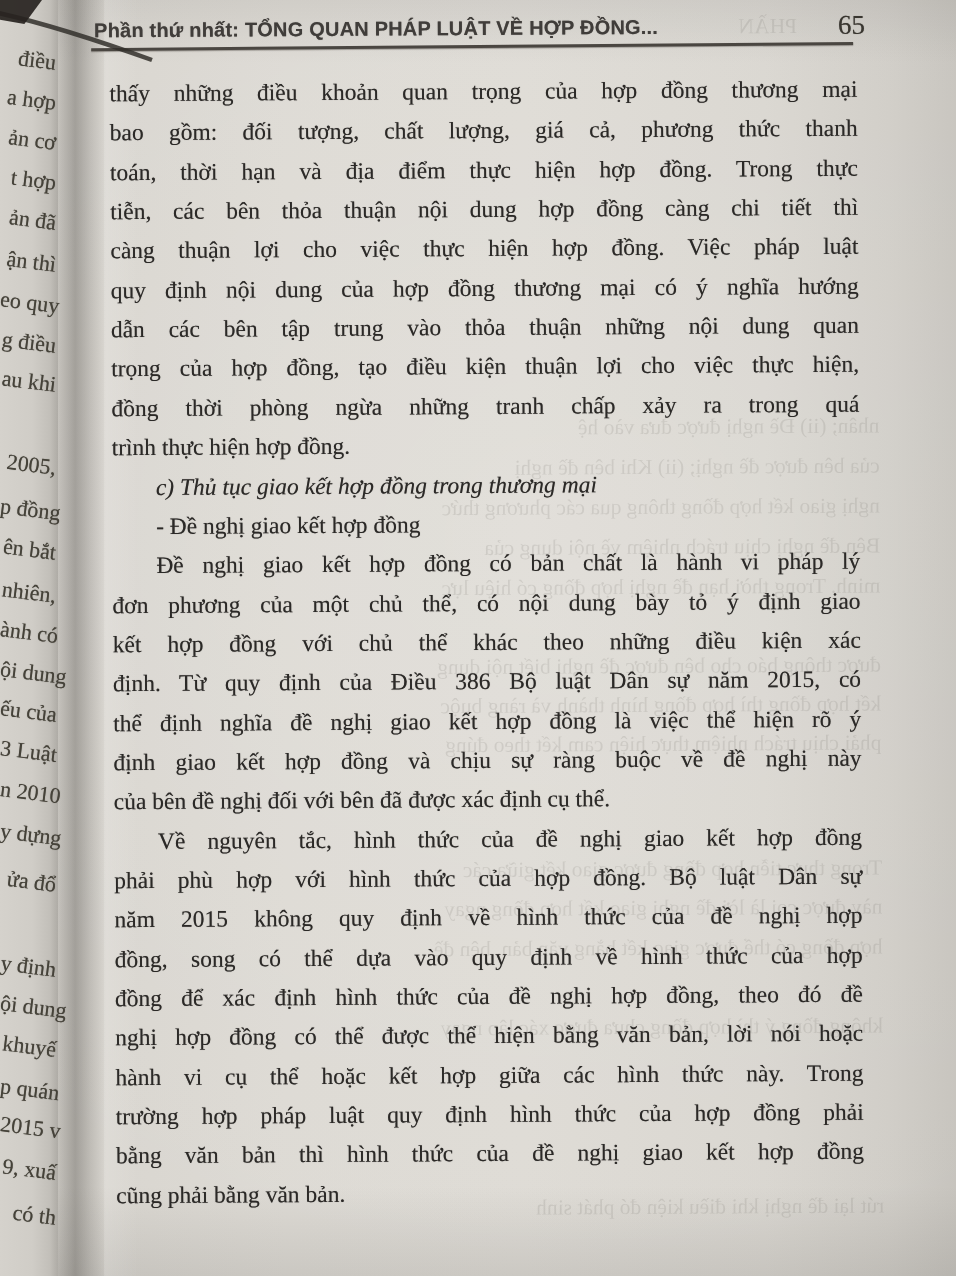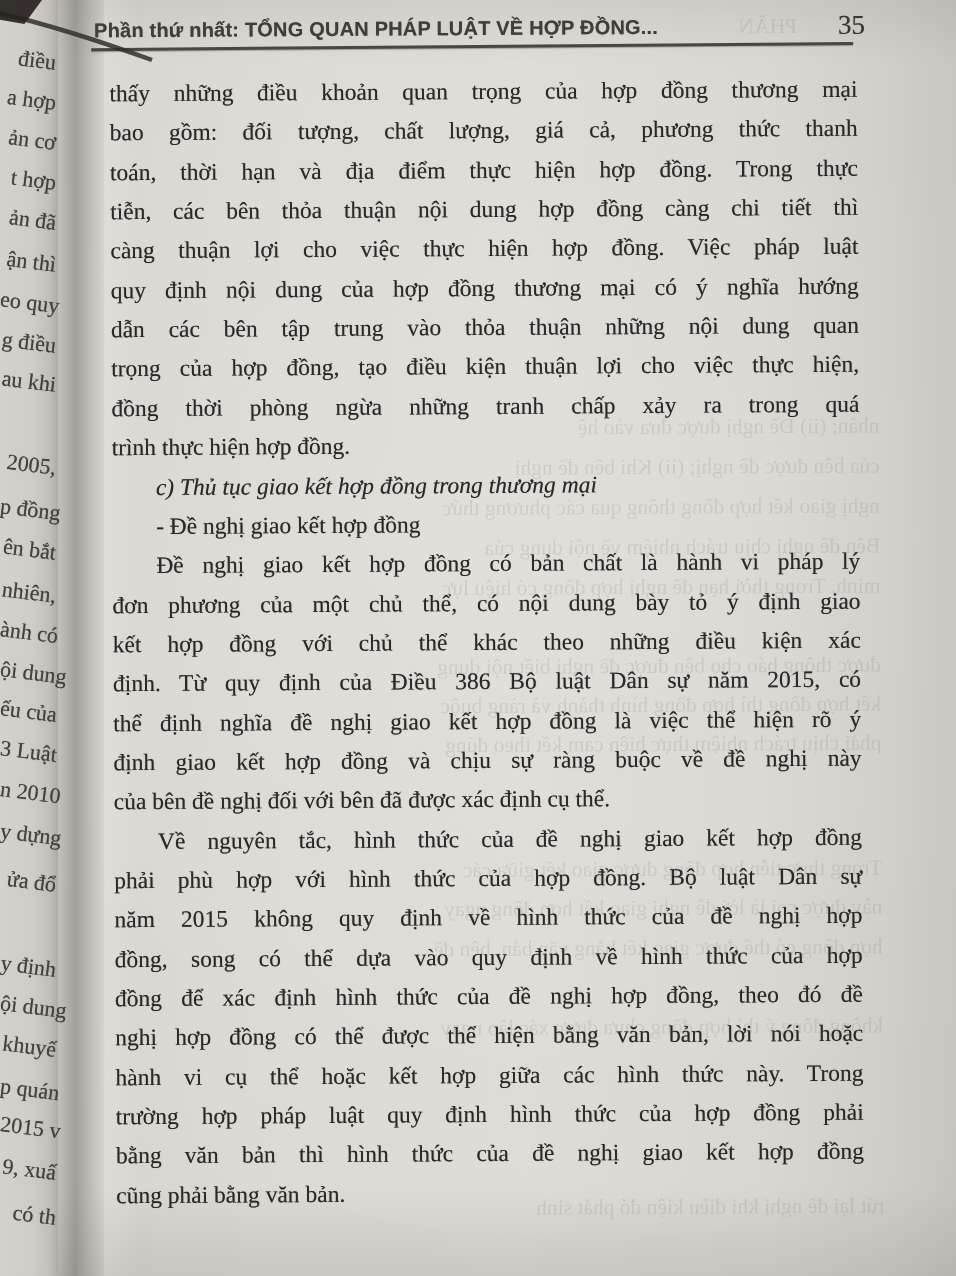--- a/index.html
+++ b/index.html
@@ -93,21 +93,21 @@
       <div class="frag" style="top: 1080px;">p quán</div>
       <div class="frag" style="top: 1118px;">2015 v</div>
       <div class="frag" style="top: 1160px;">9, xuấ</div>
       <div class="frag" style="top: 1205px;">có th</div>
     </div>
   <div class="spine-shadow"></div>
   <div class="fold-light"></div>
 
   <div class="content">
     <div class="running-head">Phần thứ nhất: TỔNG QUAN PHÁP LUẬT VỀ HỢP ĐỒNG...</div>
-    <div class="pageno">35</div>
+    <div class="pageno">65</div>
     <div class="rule"></div>
     <div id="ghosts">
         <div class="ghost" style="top: 16px; left: 660px; width: 140px;">PHẦN</div>
         <div class="ghost" style="top: 416px; left: 430px; width: 450px;">nhân; (ii) Đề nghị được đưa vào hệ</div>
         <div class="ghost" style="top: 456px; left: 330px; width: 550px;">của bên được đề nghị; (ii) Khi bên đề nghị</div>
         <div class="ghost" style="top: 496px; left: 300px; width: 580px;">nghị giao kết hợp đồng thông qua các phương thức</div>
         <div class="ghost" style="top: 536px; left: 310px; width: 570px;">Bên đề nghị chịu trách nhiệm về nội dung của</div>
         <div class="ghost" style="top: 576px; left: 300px; width: 580px;">minh. Trong thời hạn đề nghị hợp đồng có hiệu lực</div>
         <div class="ghost" style="top: 655px; left: 300px; width: 580px;">được thông báo cho bên được đề nghị biết nội dung</div>
         <div class="ghost" style="top: 694px; left: 300px; width: 580px;">kết hợp đồng thì hợp đồng hình thành và ràng buộc</div>

